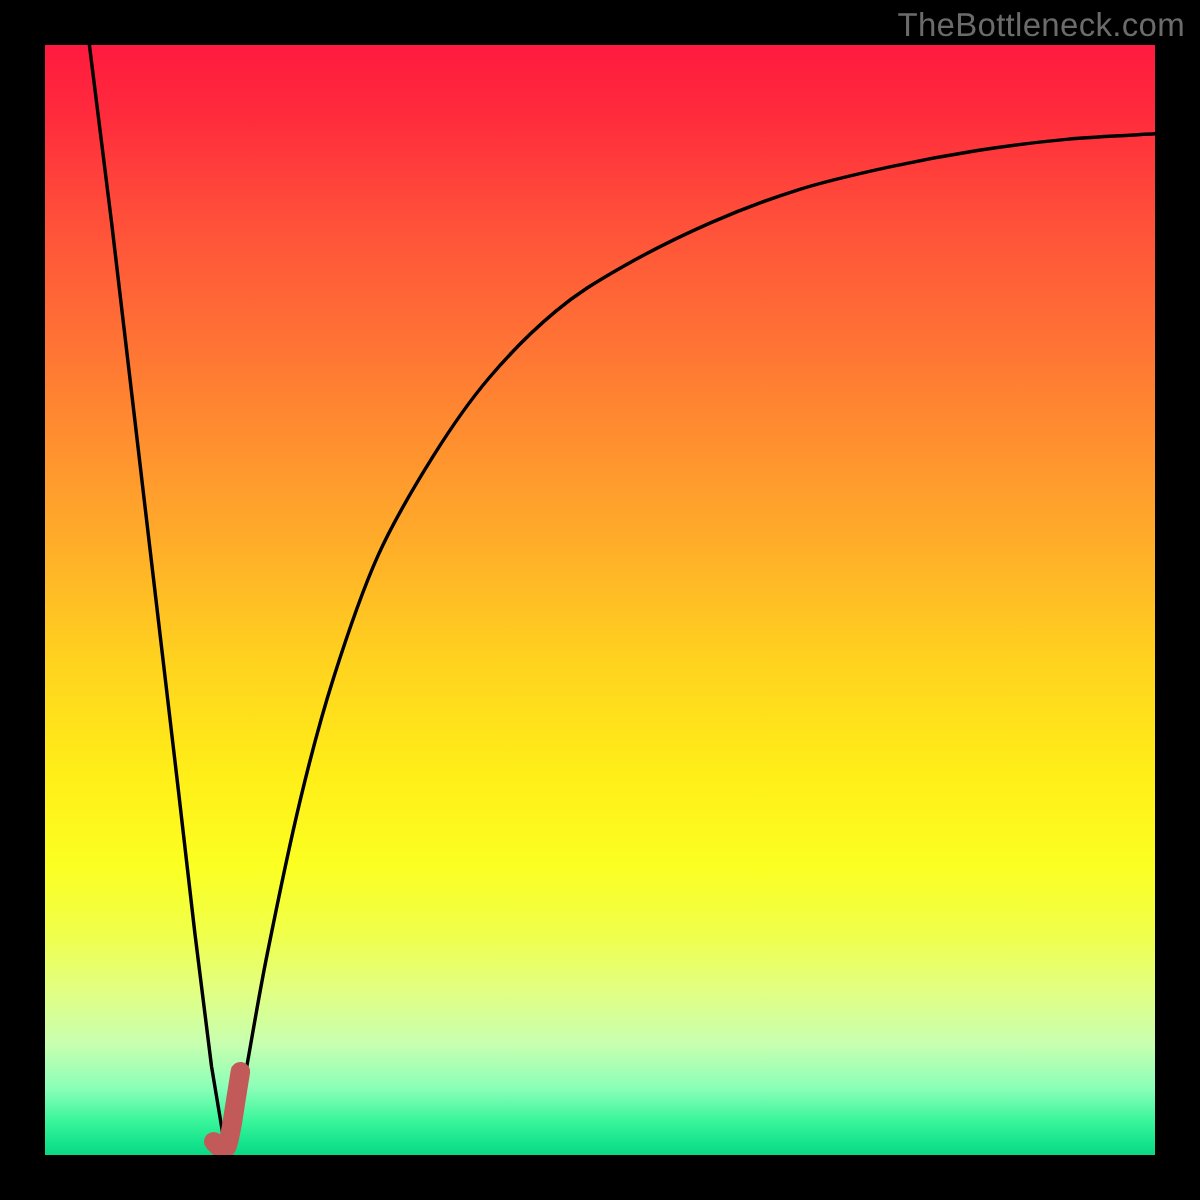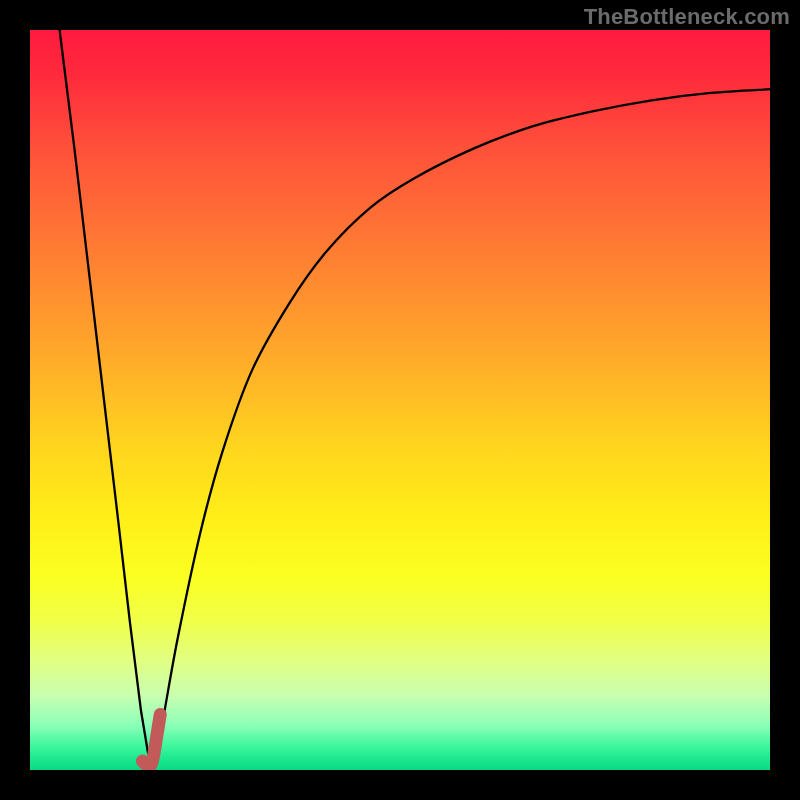--- a/index.html
+++ b/index.html
@@ -49,21 +49,21 @@
       #14e38c 99%,
       #0cd884 100%
     );
   }
   .watermark {
     position: absolute;
     top: 4px;
     right: 10px;
     color: #6b6b6b;
     font-size: 22px;
-    font-weight: 700;
+    font-weight: 400;
     letter-spacing: 0.2px;
     user-select: none;
   }
   svg {
     position: absolute;
     inset: 0;
   }
 </style>
 </head>
 <body>

